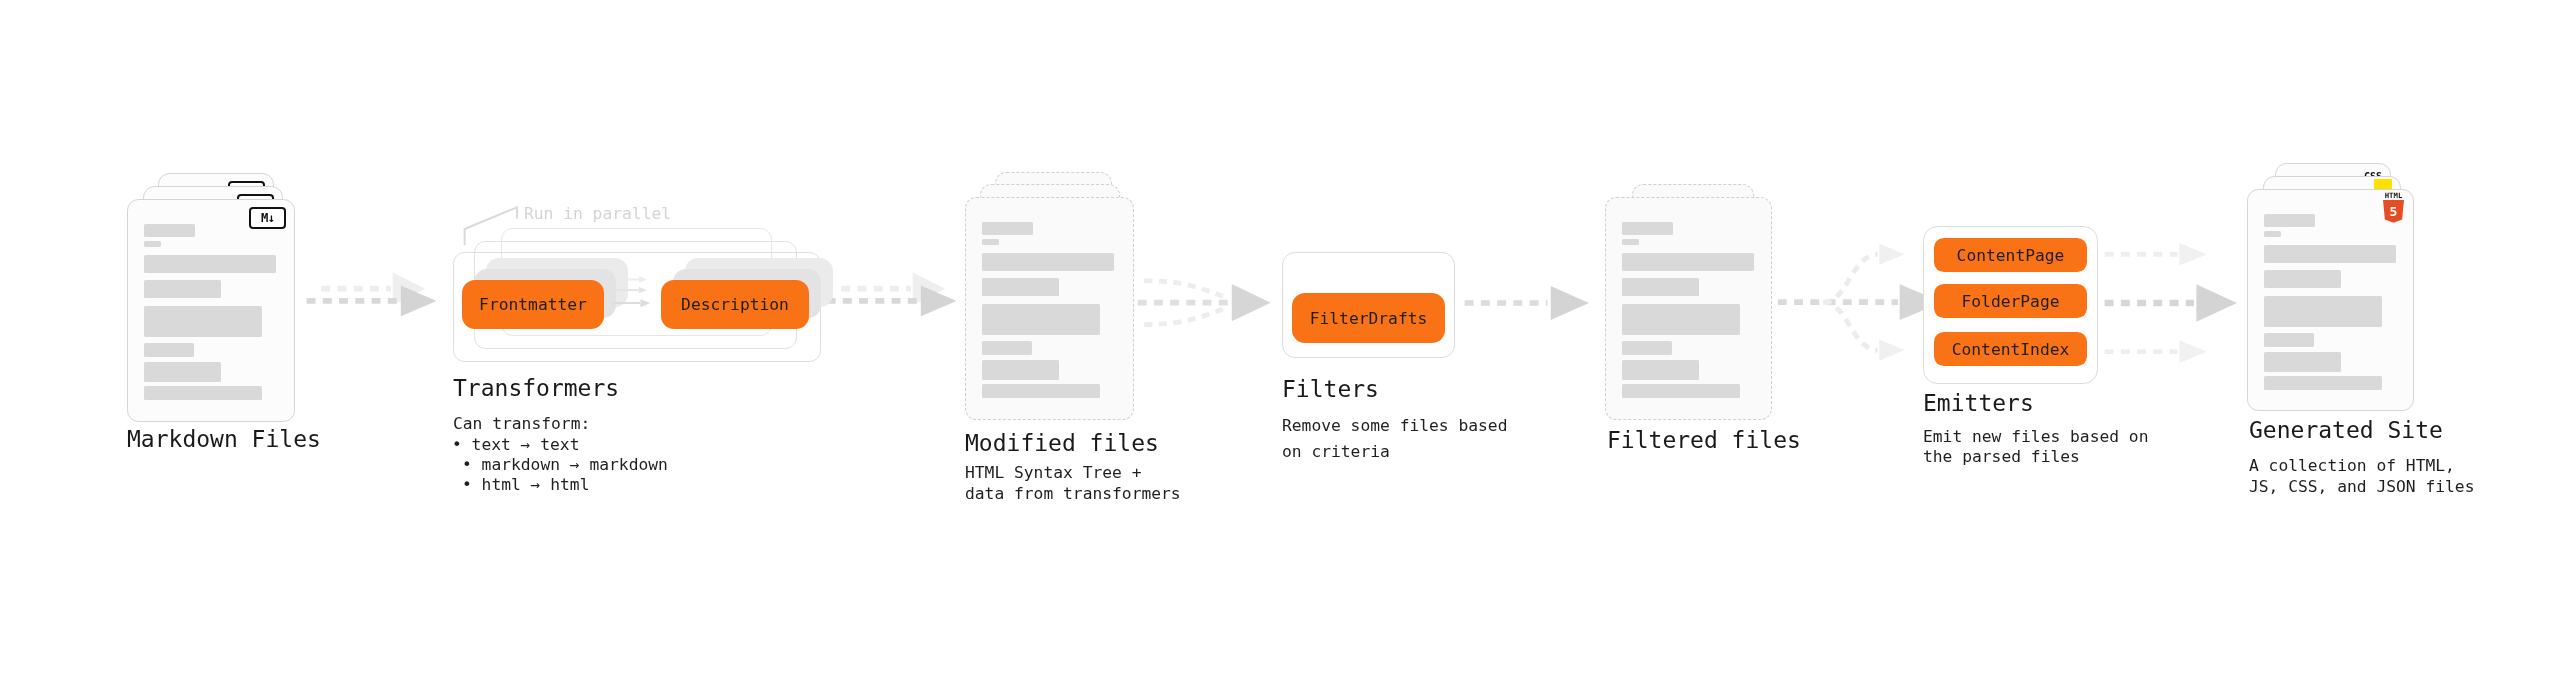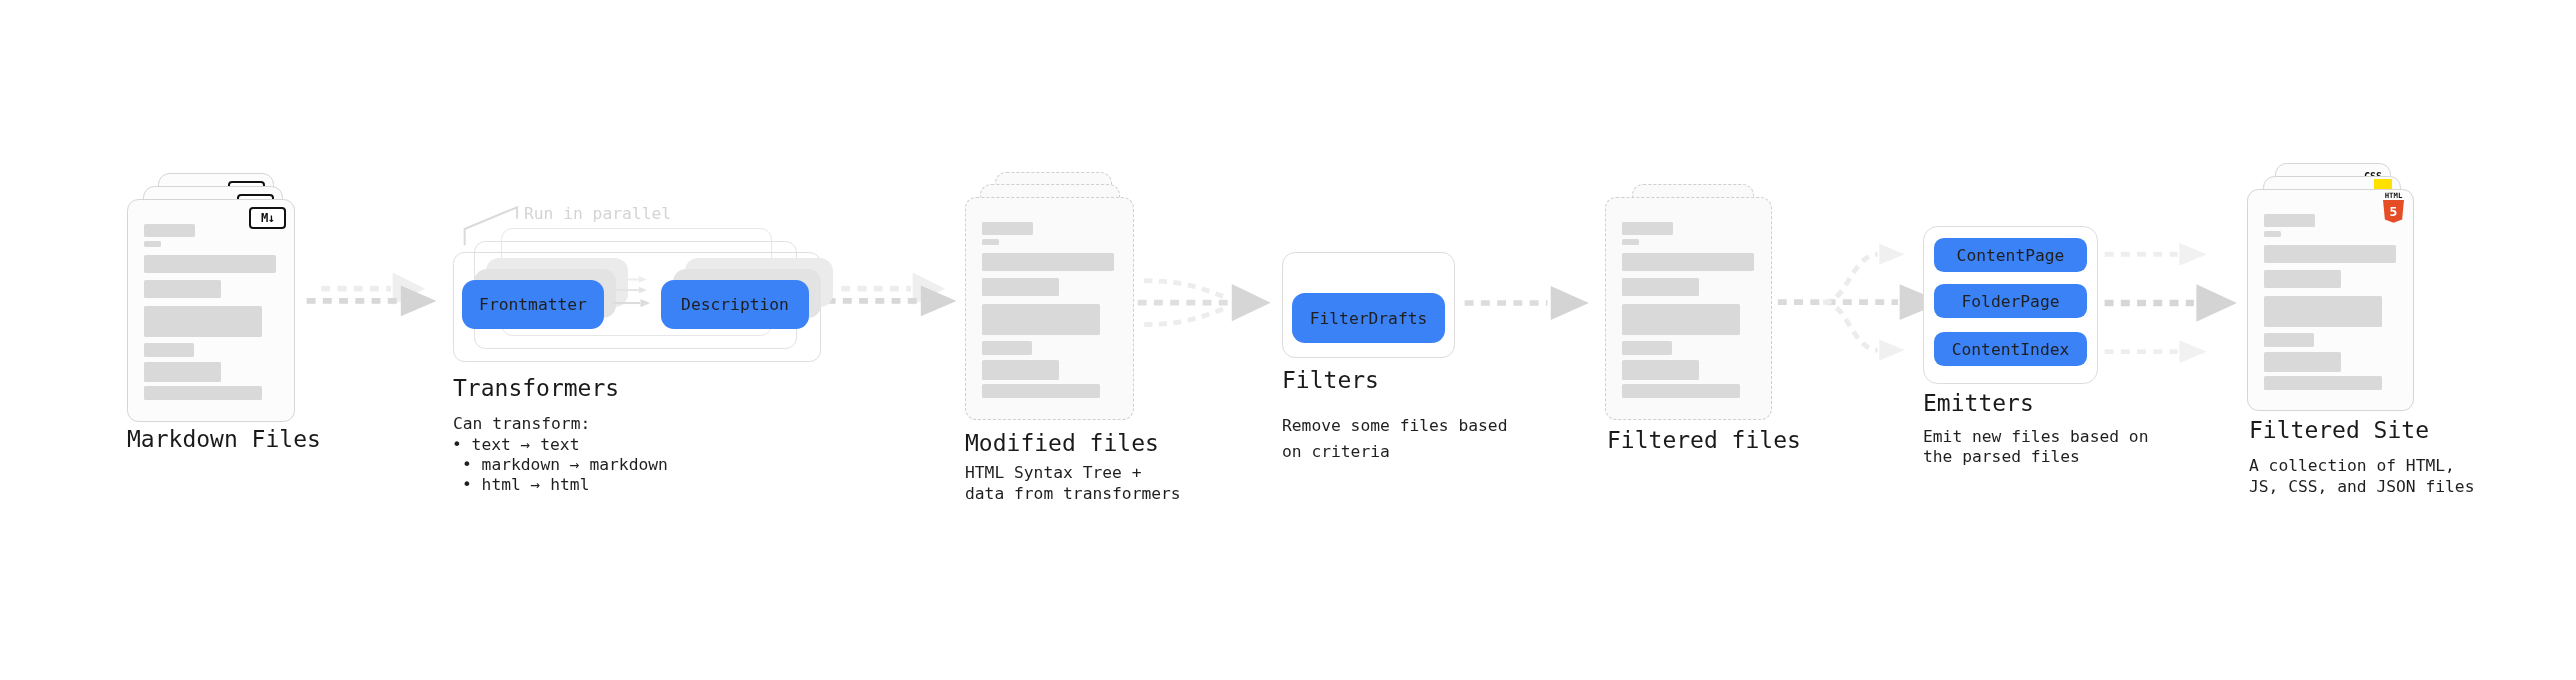--- a/index.html
+++ b/index.html
@@ -22,21 +22,21 @@
   .css-badge .css-bar{height:3.3px;background:#1f6feb;margin-top:0.8px;border-radius:0.8px;}
   .js-badge{position:absolute;top:1.6px;right:8.1px;width:18px;height:11.4px;background:#ffe000;}
   .html5-logo{position:absolute;top:1.6px;right:9px;width:21px;text-align:center;}
   .html5-logo .html-word{font-size:7.3px;font-weight:bold;color:#111;line-height:8.1px;letter-spacing:0;}
   .html5-shield{width:21px;height:23px;background:#e44d26;clip-path:polygon(0 0,100% 0,91% 86%,50% 100%,9% 86%);
                 display:flex;align-items:center;justify-content:center;color:#fff;font-weight:bold;font-size:13px;}
 
   
   .frame{position:absolute;border-radius:11.4px;border:1.6px solid #dcdcdc;background:transparent;}
   .panel{position:absolute;border-radius:13px;border:1.6px solid #dcdcdc;background:#ffffff;}
-  .pill{position:absolute;background:#3b82f6;border-radius:13px;display:flex;align-items:center;justify-content:center;
+  .pill{position:absolute;background:#f97316;border-radius:13px;display:flex;align-items:center;justify-content:center;
         font-size:16.3px;color:#1f1f1f;}
   .pill.ghost1{background:#e3e3e3;}
   .pill.ghost2{background:#ebebeb;}
 
   
   .title{position:absolute;font-size:23px;line-height:24.4px;color:#1a1a1a;white-space:nowrap;}
   .body-text{position:absolute;font-size:16.3px;line-height:21px;color:#1f1f1f;white-space:pre-line;}
   .list-line{position:absolute;font-size:16.3px;line-height:20.3px;color:#1f1f1f;white-space:pre;}
   .note{position:absolute;font-size:16.3px;color:#d4d4d4;white-space:nowrap;}
 
@@ -73,21 +73,21 @@
   .s3-back {left:995px;top:172px;width:115px;height:211px;z-index:1;}
   .s3-mid  {left:980px;top:184px;width:138px;height:215px;z-index:2;}
   .s3-front{left:965px;top:197px;width:167px;height:221px;z-index:3;}
   .s3-title{left:965px;top:431px;}
   .s3-sub{left:965px;top:462px;}
   .arrowC{left:1136px;top:267px;}
 
   
   .f-panel{left:1282px;top:252px;width:171px;height:104px;}
   .f-pill{left:1292px;top:280px;width:153px;height:50px;margin-top:13px;}
-  .f-title{left:1282px;top:368px;}
+  .f-title{left:1282px;top:377px;}
   .f-sub{left:1282px;top:413px;line-height:26px;}
   .arrowD{left:1463px;top:280px;}
 
   
   .s5-back {left:1632px;top:184px;width:120px;height:211px;z-index:1;}
   .s5-front{left:1605px;top:197px;width:165px;height:221px;z-index:2;}
   .s5-title{left:1607px;top:428px;}
   .arrowE{left:1776px;top:238px;}
 
   
@@ -278,19 +278,19 @@
       </div>
     <div class="bar" style="top: 24.4px; left: 16.3px; width: 51px; height: 12.2px;"></div>
         <div class="bar" style="top: 41px; left: 16.3px; width: 17px; height: 5.7px;"></div>
         <div class="bar" style="top: 55px; left: 16.3px; width: 132px; height: 18px;"></div>
         <div class="bar" style="top: 80px; left: 16.3px; width: 77px; height: 18px;"></div>
         <div class="bar" style="top: 106px; left: 16.3px; width: 118px; height: 31px;"></div>
         <div class="bar" style="top: 143px; left: 16.3px; width: 50px; height: 14px;"></div>
         <div class="bar" style="top: 162px; left: 16.3px; width: 77px; height: 19.5px;"></div>
         <div class="bar" style="top: 186px; left: 16.3px; width: 118px; height: 14px;"></div>
       </div>
-    <div class="title s7-title">Filtered Site</div>
+    <div class="title s7-title">Generated Site</div>
     <div class="body-text s7-sub">A collection of HTML,
 JS, CSS, and JSON files</div>
   </div>
 
 </div>
 
 
 </body></html>

